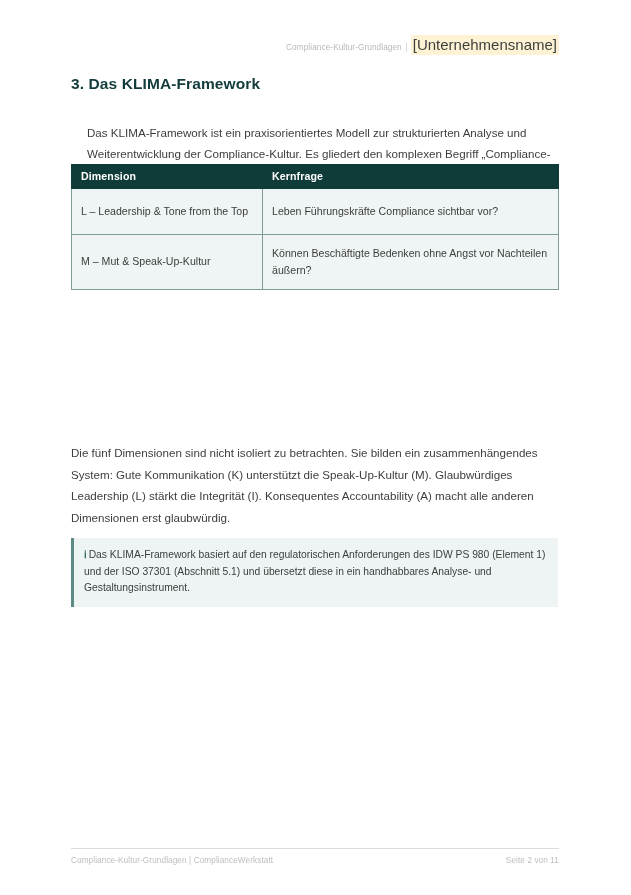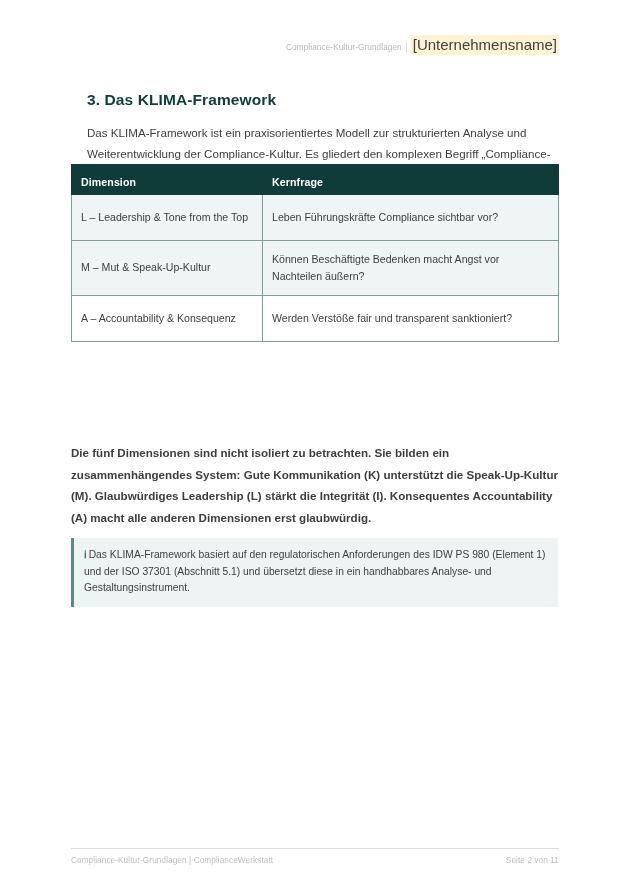--- a/index.html
+++ b/index.html
@@ -46,21 +46,21 @@
     background: #fdf3d4;
     padding: 1px 2px 2px 2px;
     letter-spacing: 0;
   }
 
   
   .h2 {
     position: absolute;
     top: 75px;
     left: 71px;
-    margin: 16px;
+    margin: 0;
     font-size: 15.5px;
     font-weight: bold;
     color: #123b3b;
     letter-spacing: .1px;
   }
 
   .intro {
     position: absolute;
     top: 106px;
     left: 71px;
@@ -73,21 +73,20 @@
 
   .after-table {
     position: absolute;
     top: 442px;
     left: 71px;
     width: 489px;
     margin: 0;
     font-size: 11.6px;
     line-height: 21.5px;
     color: #3d3d3d;
-    font-weight: bold;
   }
 
   
   .klima-table {
     position: absolute;
     top: 164px;
     left: 71px;
     width: 487px;
     border-collapse: collapse;
     table-layout: fixed;
@@ -95,21 +94,21 @@
   }
   .klima-table col.c1 { width: 191px; }
   .klima-table col.c2 { width: 296px; }
 
   .klima-table thead th {
     background: #0f3b38;
     color: #ffffff;
     font-weight: bold;
     font-size: 10.6px;
     text-align: left;
-    padding: 11px 9px 6px 9px;
+    padding: 5px 9px 6px 9px;
     border: 1px solid #0f3b38;
     letter-spacing: .1px;
   }
 
   .klima-table tbody td {
     border: 1px solid #7f9c98;
     padding: 10px 9px 11px 9px;
     vertical-align: middle;
     line-height: 16.5px;
     color: #3d3d3d;
@@ -183,25 +182,21 @@
         <th>Kernfrage</th>
       </tr>
     </thead>
     <tbody>
       <tr class="even">
         <td>L – Leadership &amp; Tone from the Top</td>
         <td>Leben Führungskräfte Compliance sichtbar vor?</td>
       </tr>
       <tr class="even">
         <td>M – Mut &amp; Speak-Up-Kultur</td>
-        <td>Können Beschäftigte Bedenken macht Angst vor Nachteilen äußern?</td>
-      </tr>
-      <tr class="odd">
-        <td>A – Accountability &amp; Konsequenz</td>
-        <td>Werden Verstöße fair und transparent sanktioniert?</td>
+        <td>Können Beschäftigte Bedenken ohne Angst vor Nachteilen äußern?</td>
       </tr>
     </tbody>
   </table>
 
   <p class="after-table">Die fünf Dimensionen sind nicht isoliert zu betrachten. Sie bilden ein zusammenhängendes System: Gute Kommunikation (K) unterstützt die Speak-Up-Kultur (M). Glaubwürdiges Leadership (L) stärkt die Integrität (I). Konsequentes Accountability (A) macht alle anderen Dimensionen erst glaubwürdig.</p>
 
   <div class="callout">
     <span class="info-icon">ℹ</span><span>Das KLIMA-Framework basiert auf den regulatorischen Anforderungen des IDW PS 980 (Element 1) und der ISO 37301 (Abschnitt 5.1) und übersetzt diese in ein handhabbares Analyse- und Gestaltungsinstrument.</span>
   </div>
 

